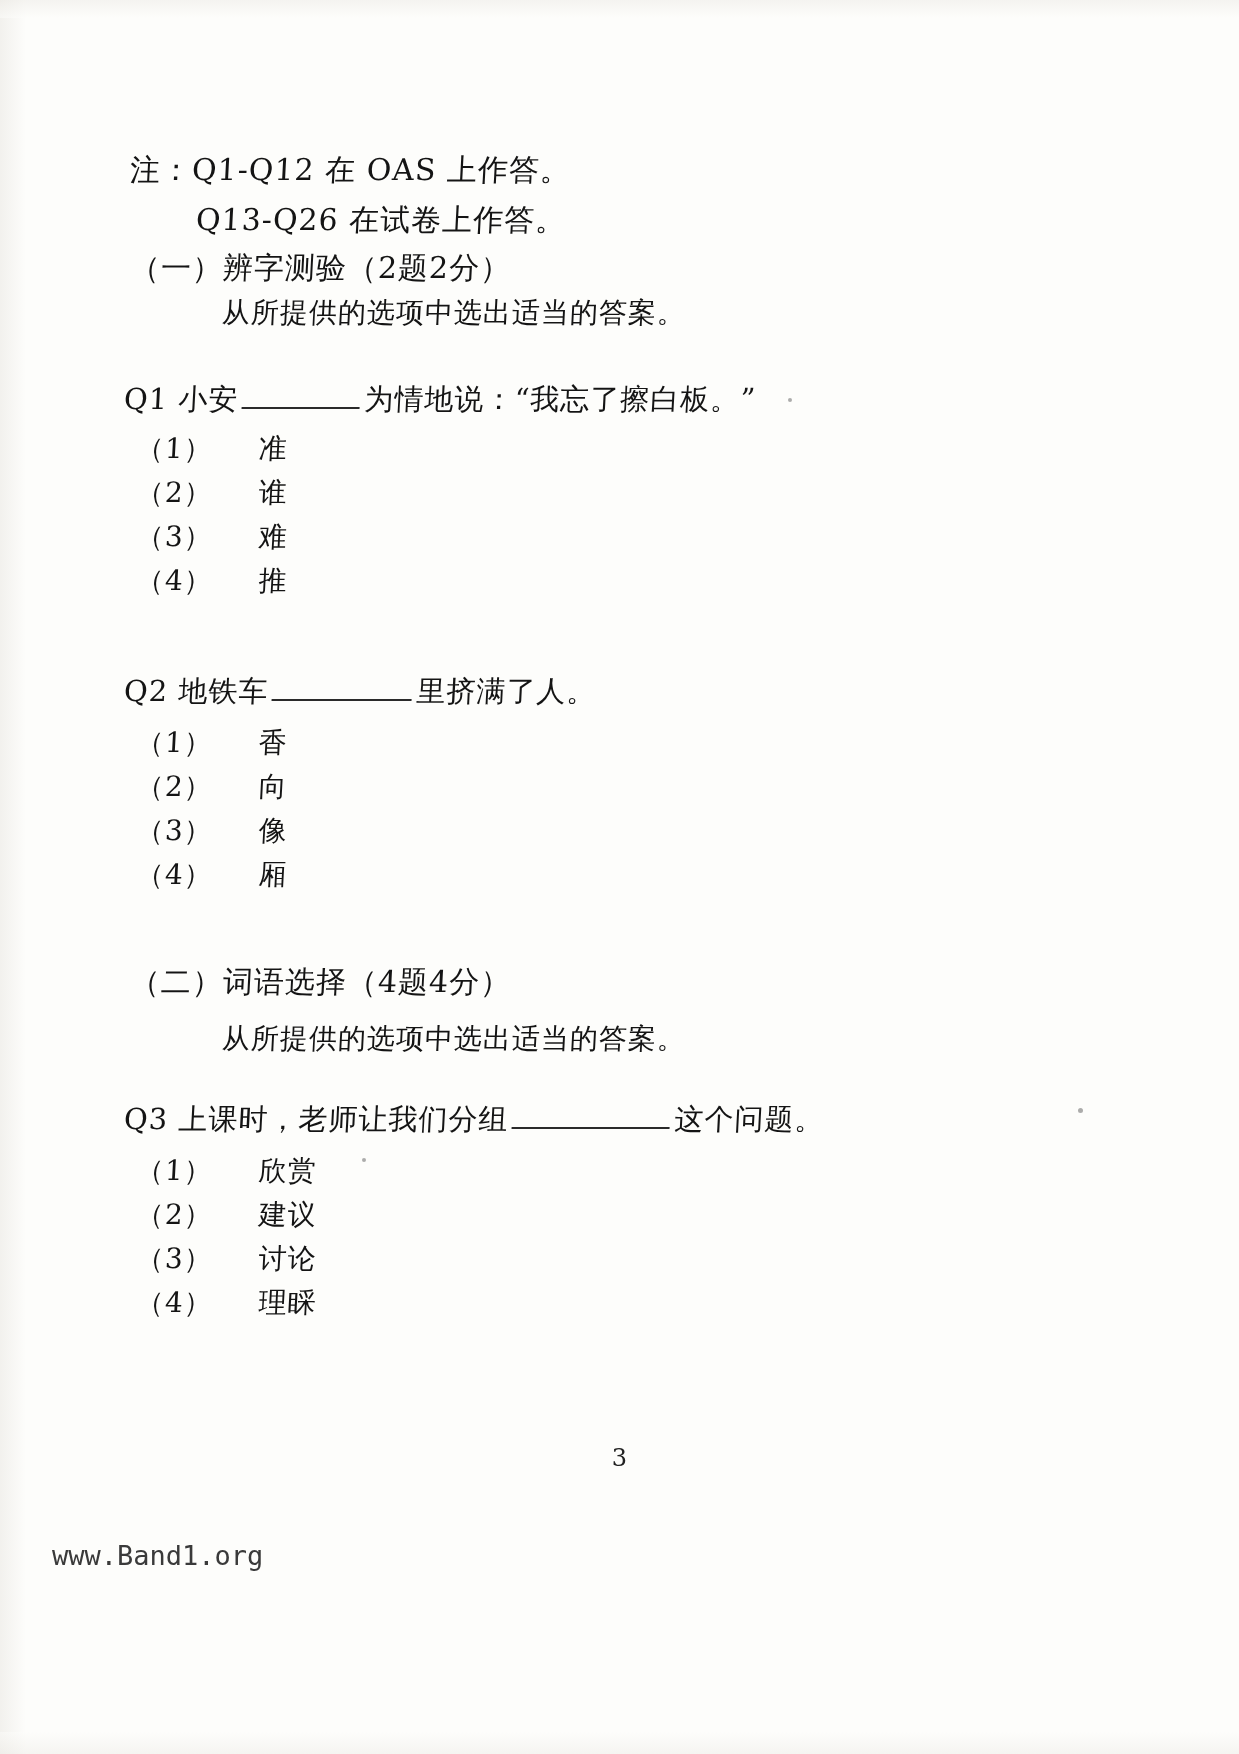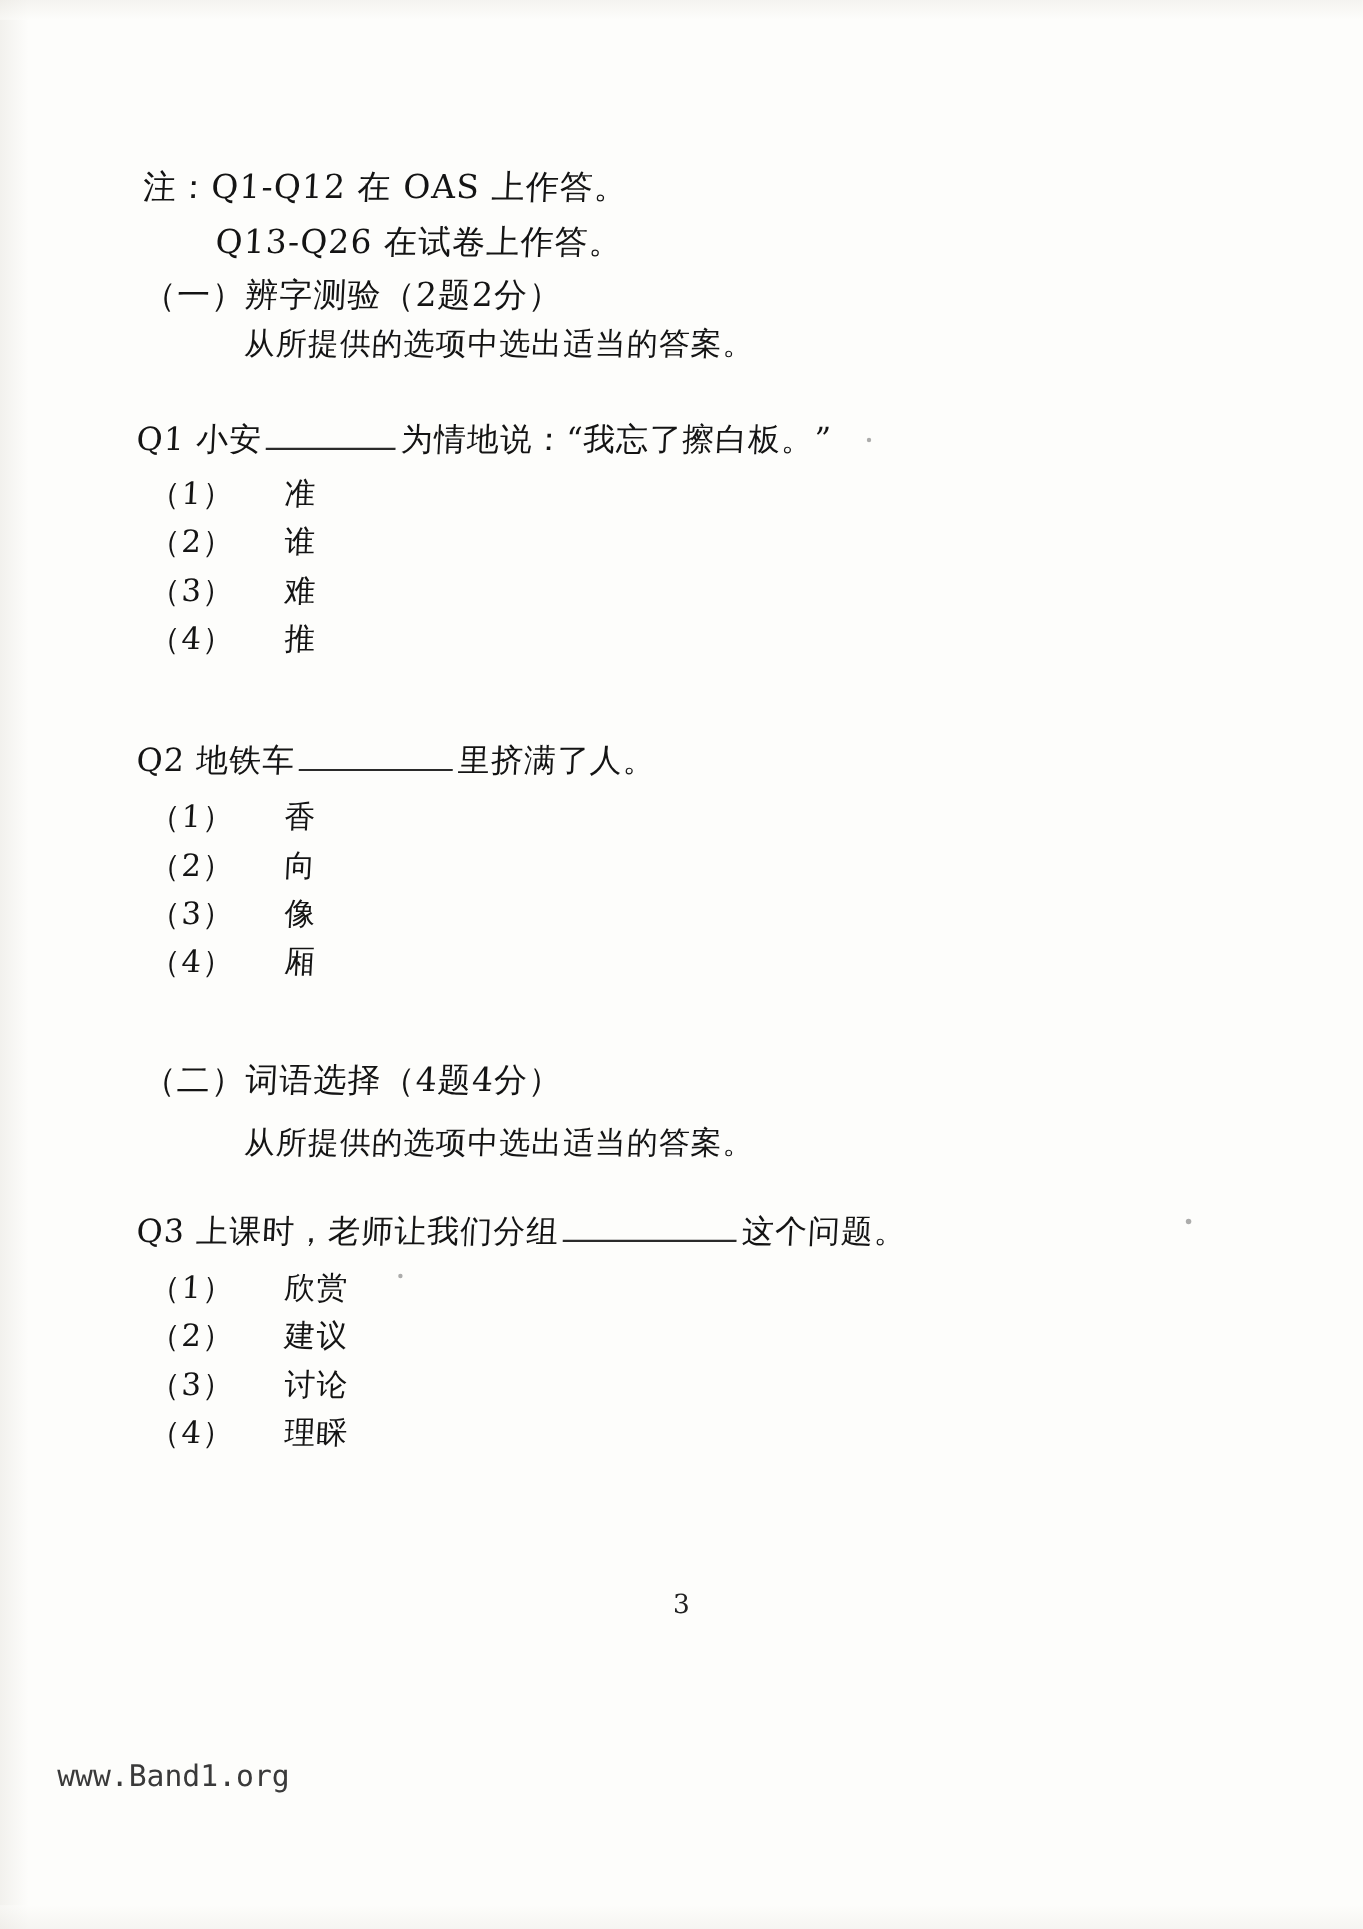--- a/index.html
+++ b/index.html
@@ -197,19 +197,19 @@
       <span>讨论</span>
     </div>
     <div class="line opt" style="left:136px; top:1284px;">
       <span>（4）</span>
       <span style="display:inline-block;width:26px;"></span>
       <span>理睬</span>
     </div>
 
     <div class="page-number" style="top:1444px;">3</div>
 
-    <div class="watermark" style="left:52px; top:1600px;">www.Band1.org</div>
+    <div class="watermark" style="left:52px; top:1540px;">www.Band1.org</div>
 
     <div class="speck" style="left:1078px; top:1108px; width:5px; height:5px;"></div>
     <div class="speck" style="left:362px; top:1158px; width:4px; height:4px;"></div>
     <div class="speck" style="left:788px; top:398px; width:4px; height:4px;"></div>
   </div>
 </div>
 
 </body></html>

